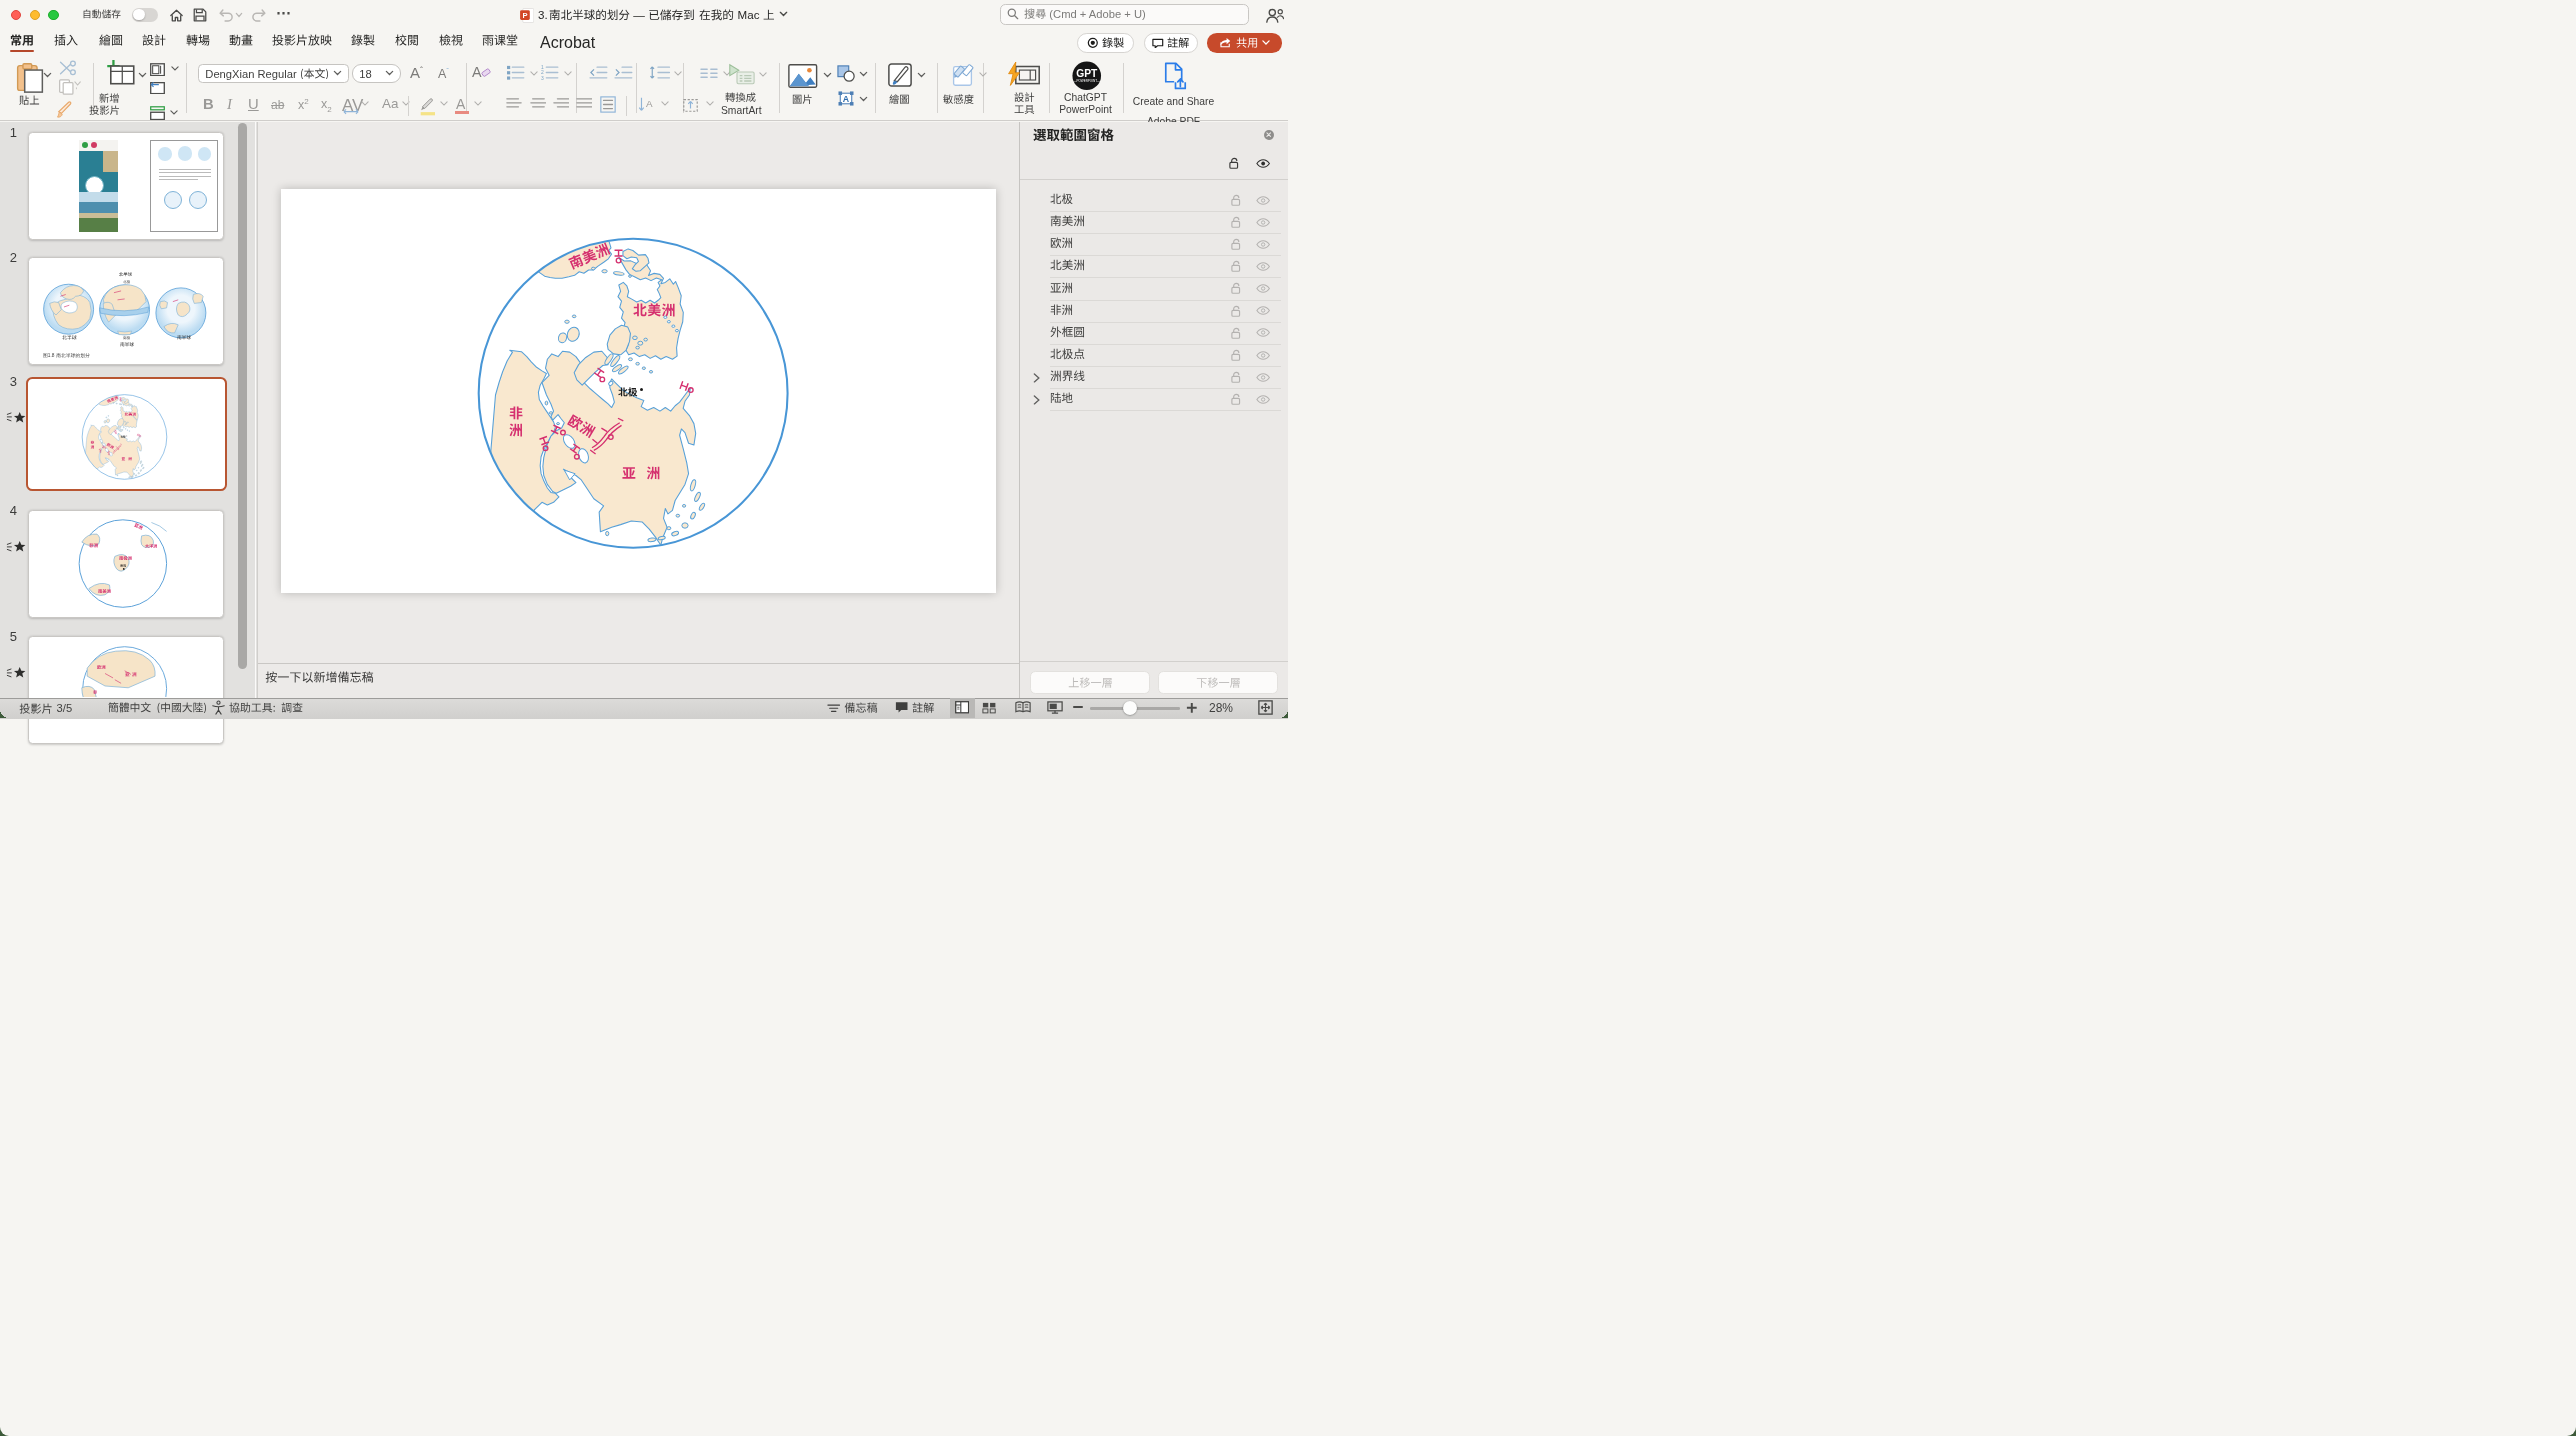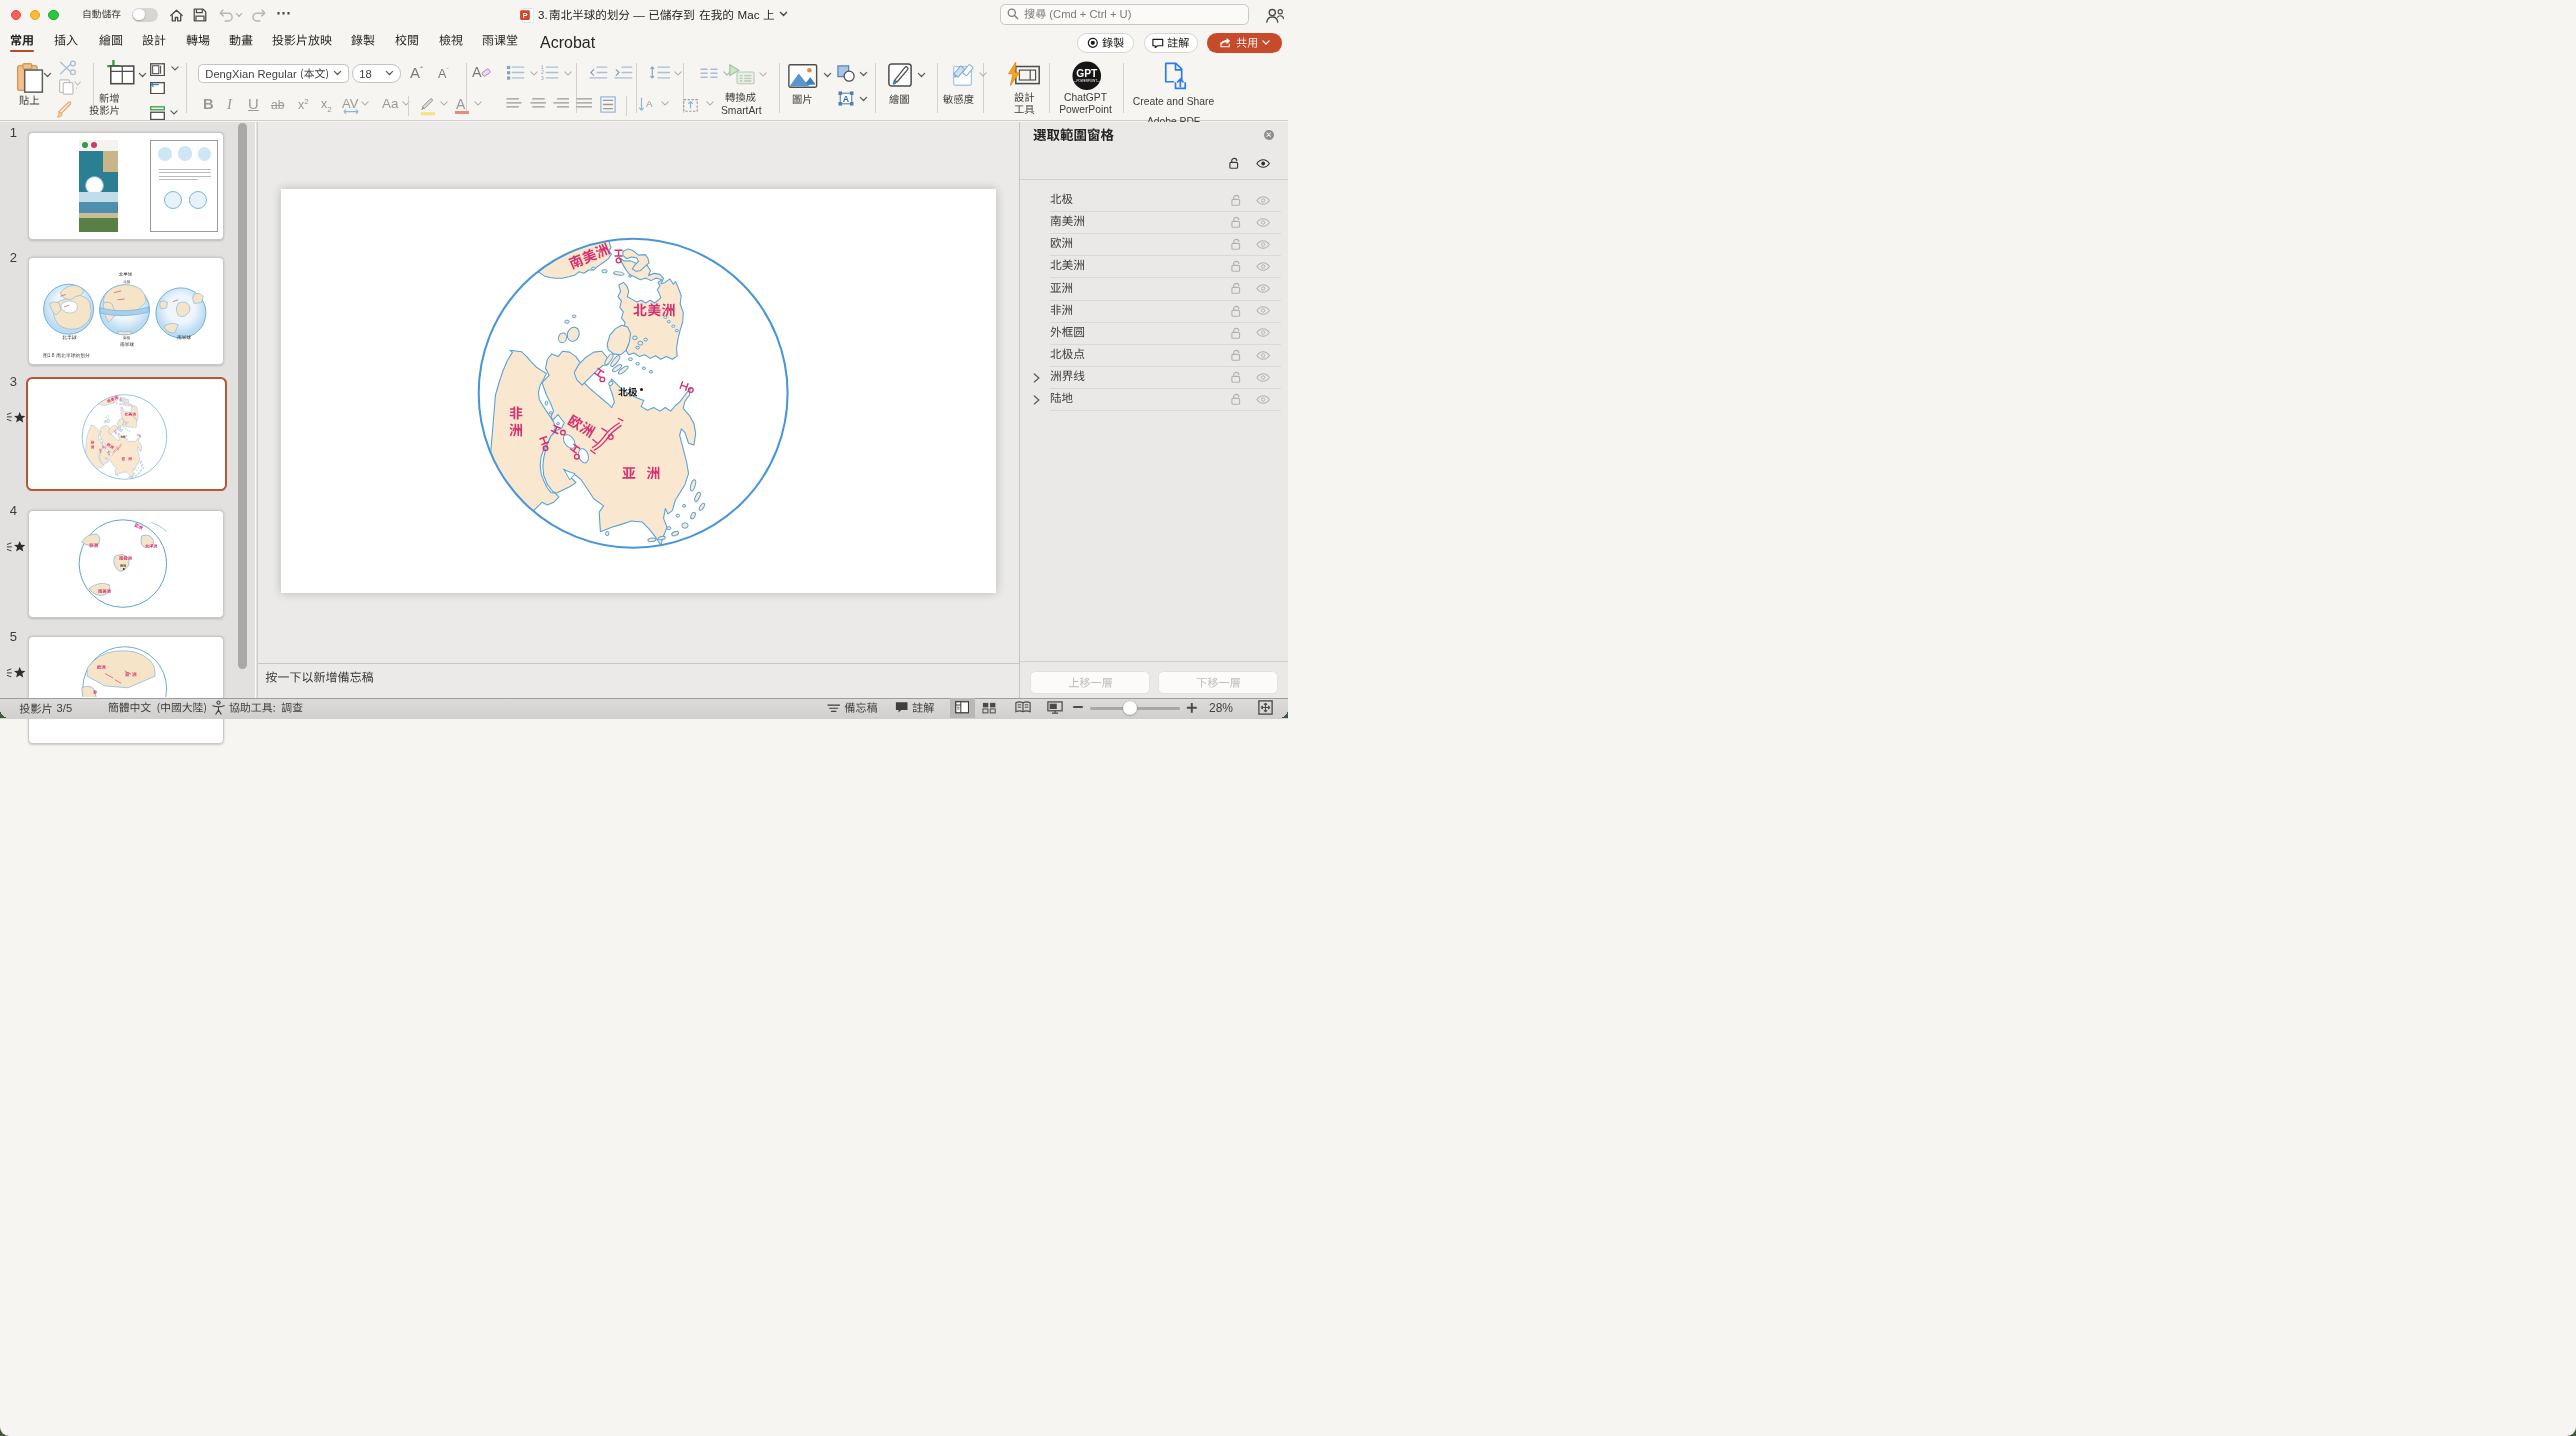--- a/index.html
+++ b/index.html
@@ -96,21 +96,21 @@
         <circle cx="5.4" cy="5.4" r="4" fill="none" stroke="#7c7b79" stroke-width="1.4"></circle>
         <path d="M8.4 8.4 12 12" stroke="#7c7b79" stroke-width="1.4" stroke-linecap="round"></path>
       </svg>
 <span style="margin-left:5.4px;display:flex;align-items:center">
         <svg width="22.4" height="11.5" viewBox="0 0 25.0 12.9">
           <g transform="translate(0,11.0) scale(0.01250)" fill="#7c7b79">
             <use href="#g18" x="0"></use>
             <use href="#g19" x="1000"></use>
           </g>
         </svg>
-        <span style="font-size:11.2px;color:#7c7b79;margin-left:2.7px">(Cmd + Ctrl + U)</span>
+        <span style="font-size:11.2px;color:#7c7b79;margin-left:2.7px">(Cmd + Adobe + U)</span>
       </span>
     </div>
     <svg class="abs" style="left:1265px;top:8px" width="19" height="15" viewBox="0 0 21 17">
 <circle cx="8" cy="5.2" r="3.5" fill="none" stroke="#4a4a48" stroke-width="1.5"></circle>
 <path d="M1.8 16c.5-3.7 3-5.8 6.2-5.8s5.7 2.1 6.2 5.8" fill="none" stroke="#4a4a48" stroke-width="1.5" stroke-linecap="round"></path>
 <circle cx="17" cy="4.2" r="2.4" fill="none" stroke="#4a4a48" stroke-width="1.3"></circle>
 <path d="M13.8 10.5c.9-1.1 2-1.7 3.2-1.7 1.9 0 3.4 1.3 3.8 3.4" fill="none" stroke="#4a4a48" stroke-width="1.3" stroke-linecap="round"></path>
     </svg>
     <div style="position:absolute;left:10px;top:34px;">
       <svg width="24" height="12.4" viewBox="0 0 27.0 13.9">
@@ -365,21 +365,21 @@
     <div class="abs" style="left:472px;top:64px;font-size:14.3px;color:#7c7b79">A</div>
 <svg class="abs" style="left:481px;top:68px" width="10.7" height="9" viewBox="0 0 12 10">
       <rect x="1" y="3" width="9" height="5" rx="1" transform="rotate(-35 5 5)" fill="#e9d8f0" stroke="#b187c9" stroke-width="1"></rect>
     </svg>
     <div class="abs" style="left:203px;top:96px;font-size:14.8px;font-weight:bold;color:#9a9997">B</div>
     <div class="abs" style="left:227px;top:96px;font-size:14.8px;font-style:italic;color:#9a9997;font-family:'Liberation Serif',serif">I</div>
     <div class="abs" style="left:248px;top:96px;font-size:14.8px;color:#9a9997;text-decoration:underline">U</div>
     <div class="abs" style="left:271px;top:98px;font-size:12px;color:#9a9997;text-decoration:line-through">ab</div>
     <div class="abs" style="left:298px;top:97px;font-size:12.5px;color:#9a9997">x<sup style="font-size:8px">2</sup></div>
     <div class="abs" style="left:321px;top:97px;font-size:12.5px;color:#9a9997">x<sub style="font-size:8px">2</sub></div>
-    <div class="abs" style="left:342px;top:96px;font-size:13px;color:#9a9997">AV</div>
+    <div class="abs" style="left:342px;top:96px;font-size:17px;color:#9a9997">AV</div>
 <svg class="abs" style="left:342px;top:108px" width="18" height="7.2" viewBox="0 0 20 8">
       <path d="M2 4h16M2 4l2.5-2.5M2 4l2.5 2.5M18 4l-2.5-2.5M18 4l-2.5 2.5" stroke="#8fb4d8" stroke-width="1.2" fill="none"></path>
     </svg>
 <svg class="abs" style="left:361px;top:101px" width="8" height="5.4" viewBox="0 0 9 6">
       <path d="M1 1 4.5 4.5 8 1" fill="none" stroke="#b0afad" stroke-width="1.2" stroke-linecap="round"></path>
     </svg>
     <div class="abs" style="left:382px;top:96px;font-size:13.4px;color:#9a9997">Aa</div>
 <svg class="abs" style="left:402px;top:101px" width="8" height="5.4" viewBox="0 0 9 6">
       <path d="M1 1 4.5 4.5 8 1" fill="none" stroke="#b0afad" stroke-width="1.2" stroke-linecap="round"></path>
     </svg>

